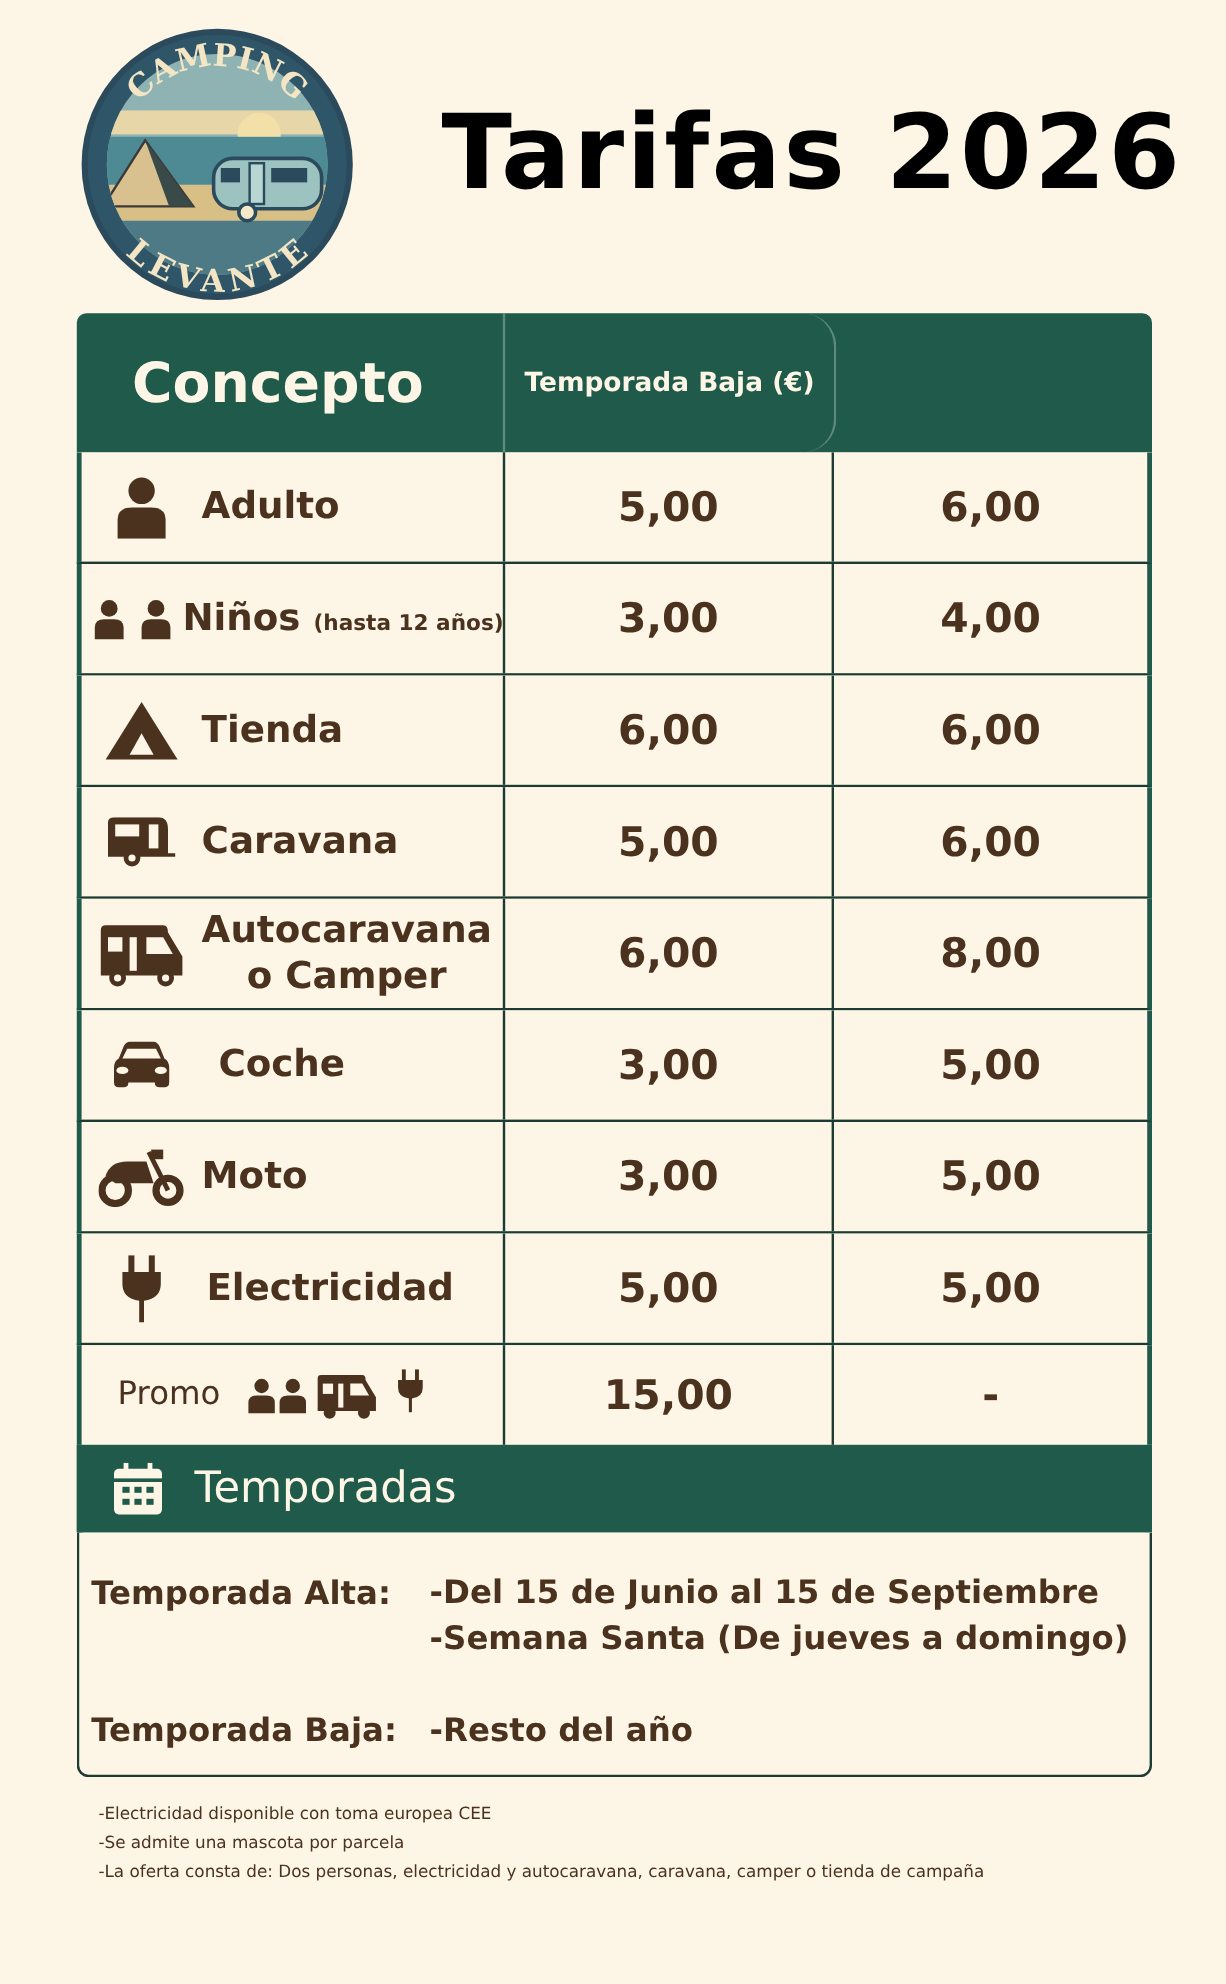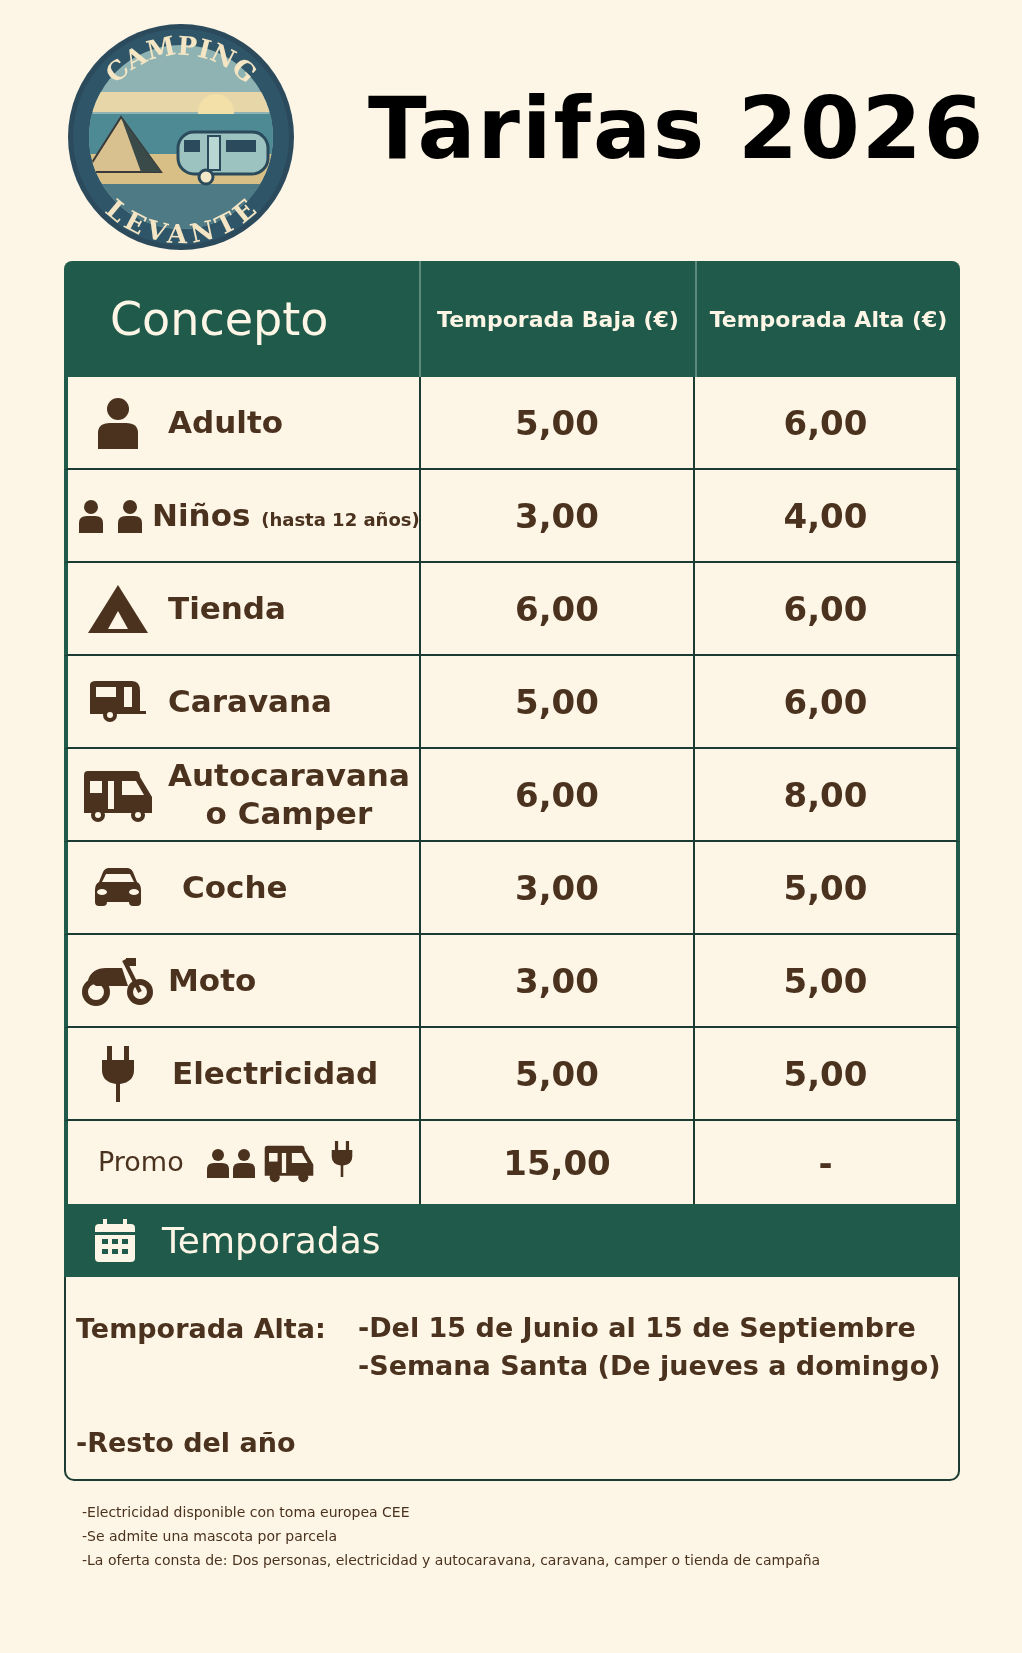--- a/index.html
+++ b/index.html
@@ -10,23 +10,23 @@
   .logo { position:absolute; left:66px; top:22px; width:230px; height:230px; }
   .title {
     position:absolute; left:368px; top:78px; font-size:86px; font-weight:bold;
     color:#000000; letter-spacing:2px; font-family:"DejaVu Sans", sans-serif;
   }
   .table { position:absolute; left:64px; top:261px; width:896px; }
   .hdr {
     height:116px; background:#1f5a4a; border-radius:8px 8px 0 0; display:flex; color:#fdf6e6;
   }
   .hdr .c1 { width:357px; display:flex; align-items:center; padding-left:46px; box-sizing:border-box;
-    font-size:46px; font-weight:normal; border-right:2px solid #5e8a7c; }
+    font-size:46px; font-weight:bold; border-right:2px solid #5e8a7c; }
   .hdr .c2 { width:274px; display:flex; align-items:center; justify-content:center; font-size:22px;
-    font-weight:bold; border-right:2px solid #5e8a7c; }
+    font-weight:bold; border-right:2px solid #5e8a7c;border-radius:28px; }
   .hdr .c3 { flex:1; display:flex; align-items:center; justify-content:center; font-size:22px; font-weight:bold; }
   .row { display:flex; height:93px; border-left:4px solid #1f5a4a; border-right:4px solid #1f5a4a;
     border-bottom:2px solid #1c3c33; box-sizing:border-box; background:#fdf6e6; }
   .row .c1 { width:353px; display:flex; align-items:center; border-right:2px solid #1c3c33; box-sizing:border-box;text-align:center; }
   .row .c2 { width:274px; display:flex; align-items:center; justify-content:center; border-right:2px solid #1c3c33;
     box-sizing:border-box; font-size:34px; font-weight:bold; }
   .row .c3 { flex:1; display:flex; align-items:center; justify-content:center; font-size:34px; font-weight:bold; }
   .ico { width:80px; display:flex; justify-content:center; align-items:center; margin-left:10px; }
   .lbl { font-size:31px; font-weight:bold; margin-left:10px; line-height:1.2; }
   .lbl small { font-size:18px; }
@@ -75,21 +75,20 @@
     <textPath href="#arcBot" startOffset="50%" text-anchor="middle">LEVANTE</textPath>
   </text>
 </svg>
 
 <div class="title">Tarifas 2026</div>
 
 <div class="table">
   <div class="hdr">
     <div class="c1">Concepto</div>
     <div class="c2">Temporada Baja (€)</div>
-    <div class="c3">Temporada Alta (€)</div>
   </div>
 
   <div class="row">
     <div class="c1">
         <span class="ico">
       <svg width="44" height="52" viewBox="0 0 44 52">
             <circle cx="22" cy="12" r="11" fill="#4a321e"></circle>
             <path d="M2,52 V36 Q2,26 14,26 H30 Q42,26 42,36 V52 Z" fill="#4a321e"></path>
           </svg>
         </span>
@@ -264,20 +263,21 @@
   </div>
   <div class="seasons">
     <div class="srow" style="top:36px">
       <span class="k">Temporada Alta:</span>
       <span style="line-height:38px;margin-top:-4px">
         <span>-Del 15 de Junio al 15 de Septiembre</span><br>
         <span>-Semana Santa (De jueves a domingo)</span>
       </span>
     </div>
     <div class="srow" style="top:150px">
+      <span class="k">Temporada Baja:</span>
       <span>-Resto del año</span>
     </div>
   </div>
 </div>
 
 <div class="notes">
   <div>-Electricidad disponible con toma europea CEE</div>
   <div>-Se admite una mascota por parcela</div>
   <div>-La oferta consta de: Dos personas, electricidad y autocaravana, caravana, camper o tienda de campaña</div>
 </div>

